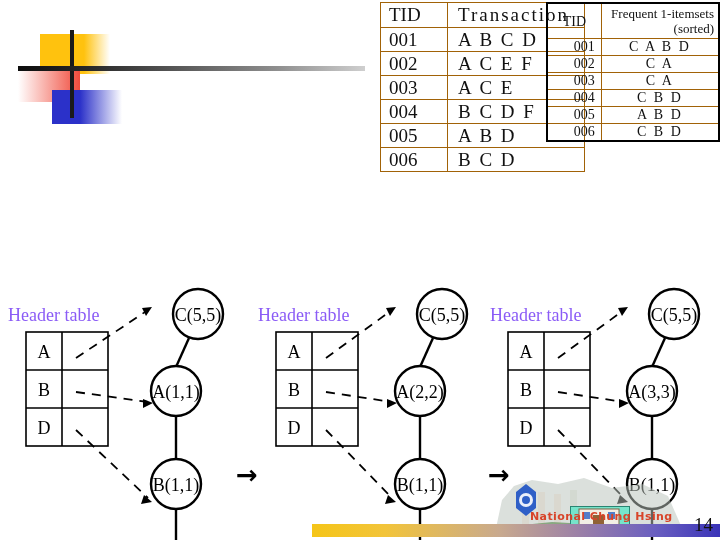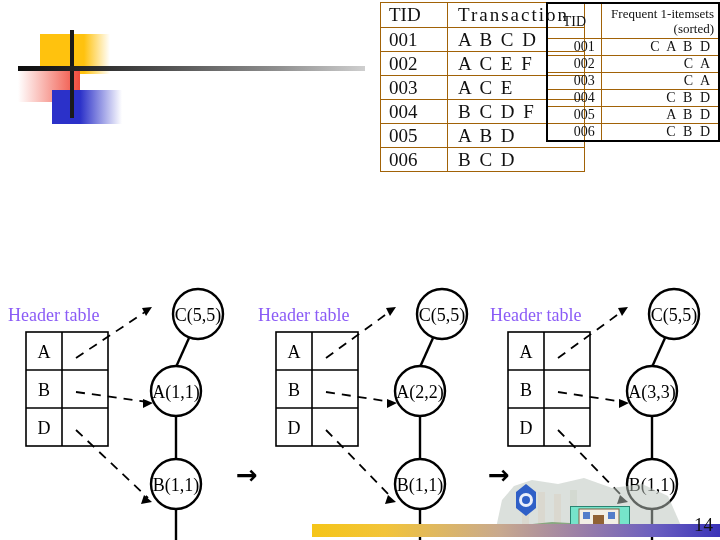--- a/index.html
+++ b/index.html
@@ -41,21 +41,21 @@
   #txn-table td{font-size:19px;line-height:23px;}
   #txn-table .c-tid{width:52px;text-align:left;padding-left:8px;}
   #txn-table .c-txn{width:120px;text-align:left;padding-left:10px;letter-spacing:2px;}
 
   #freq-table{left:546px;top:2px;border:2px solid #000;}
   #freq-table th{font-size:13px;line-height:15px;text-align:right;vertical-align:top;
     padding:2px 4px;font-weight:normal;}
   #freq-table th.h-tid{text-align:center;vertical-align:middle;font-size:14px;}
   #freq-table td{font-size:14px;line-height:16px;padding:0 6px;}
   #freq-table .c-tid{width:42px;text-align:right;}
-  #freq-table .c-items{width:108px;text-align:right;letter-spacing:2px;margin-top:19px;}
+  #freq-table .c-items{width:108px;text-align:center;letter-spacing:2px;margin-top:19px;}
   #freq-table .hr-tid{width:42px;}
   #freq-table .hr-items{width:108px;}
 
   
   .tree{position:absolute;top:180px;width:240px;height:350px;}
   #tree-0{left:0px;}
   #tree-1{left:250px;}
   #tree-2{left:482px;}
   .tree svg{position:absolute;left:0;top:0;width:240px;height:350px;overflow:visible;}
   .htlabel{
@@ -300,18 +300,19 @@
     <div class="wm-badge">
       <svg width="56" height="24" viewBox="0 0 56 24">
         <rect x="0" y="0" width="56" height="24" fill="#6FE3C8"></rect>
         <rect x="8" y="2" width="40" height="17" fill="#F2EFE4" stroke="#7a5a3a" stroke-width="1"></rect>
         <rect x="22" y="8" width="11" height="11" fill="#8B5A2B"></rect>
         <rect x="12" y="5" width="7" height="7" fill="#4A78C8"></rect>
         <rect x="37" y="5" width="7" height="7" fill="#4A78C8"></rect>
         <rect x="0" y="18" width="56" height="6" fill="#3FA85F"></rect>
       </svg>
     </div>
+    <div class="wm-text">National Chung Hsing</div>
   </div>
 
   <div class="footer-bar"></div>
   <div class="page-num">14</div>
 
 </div>
 
 </body></html>

